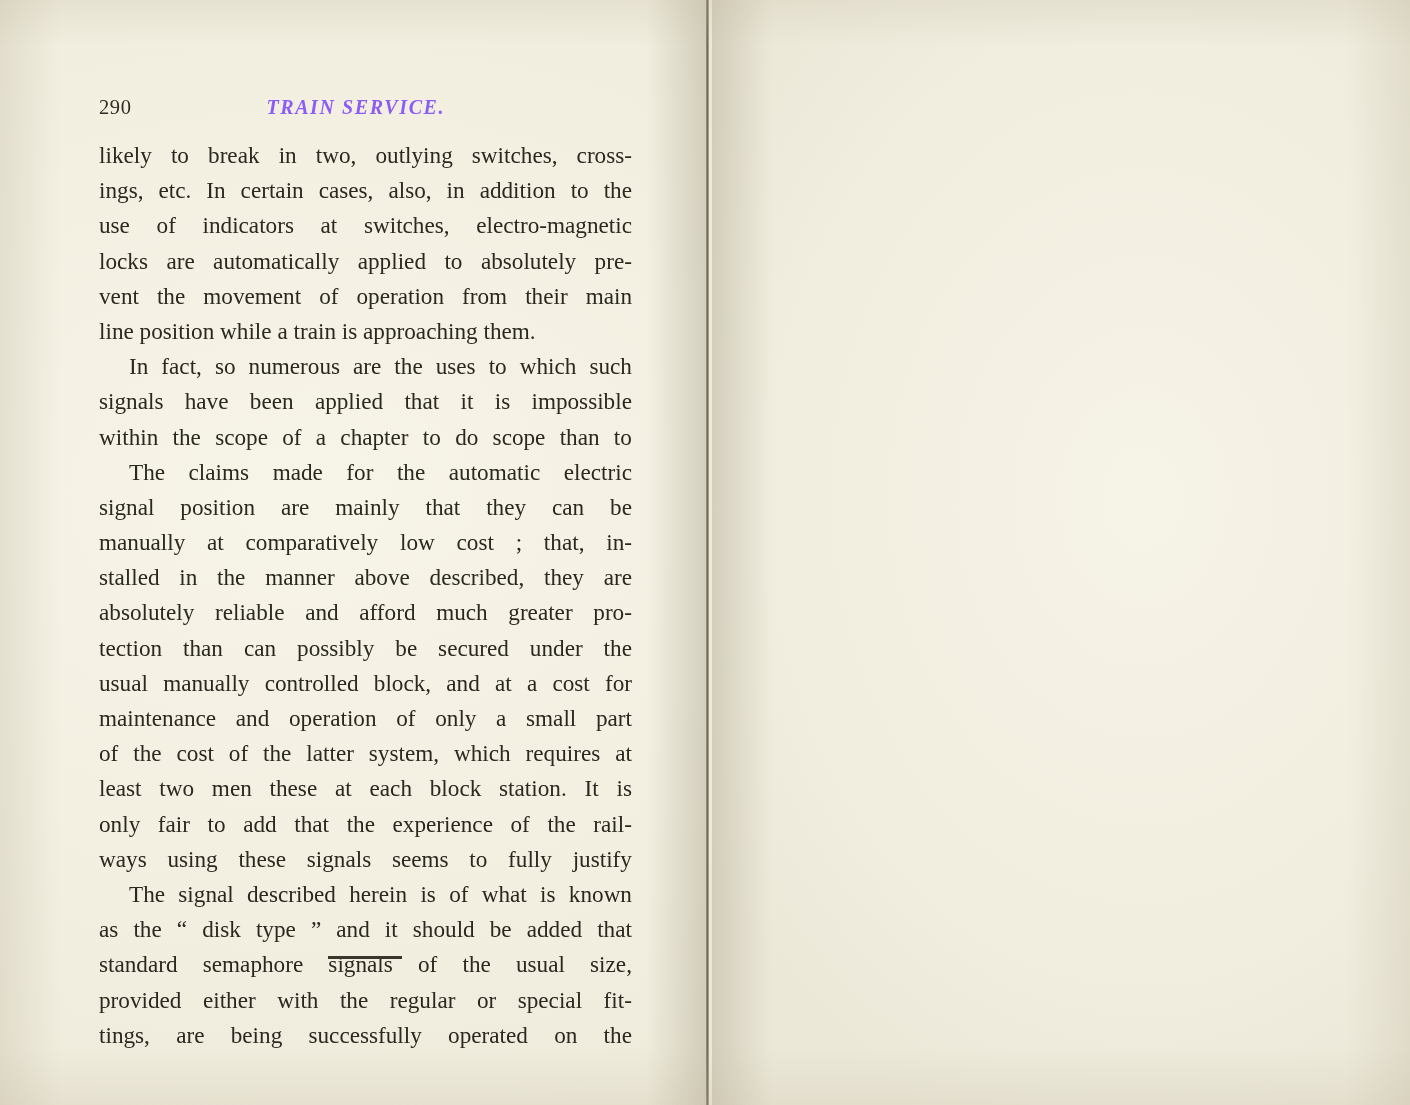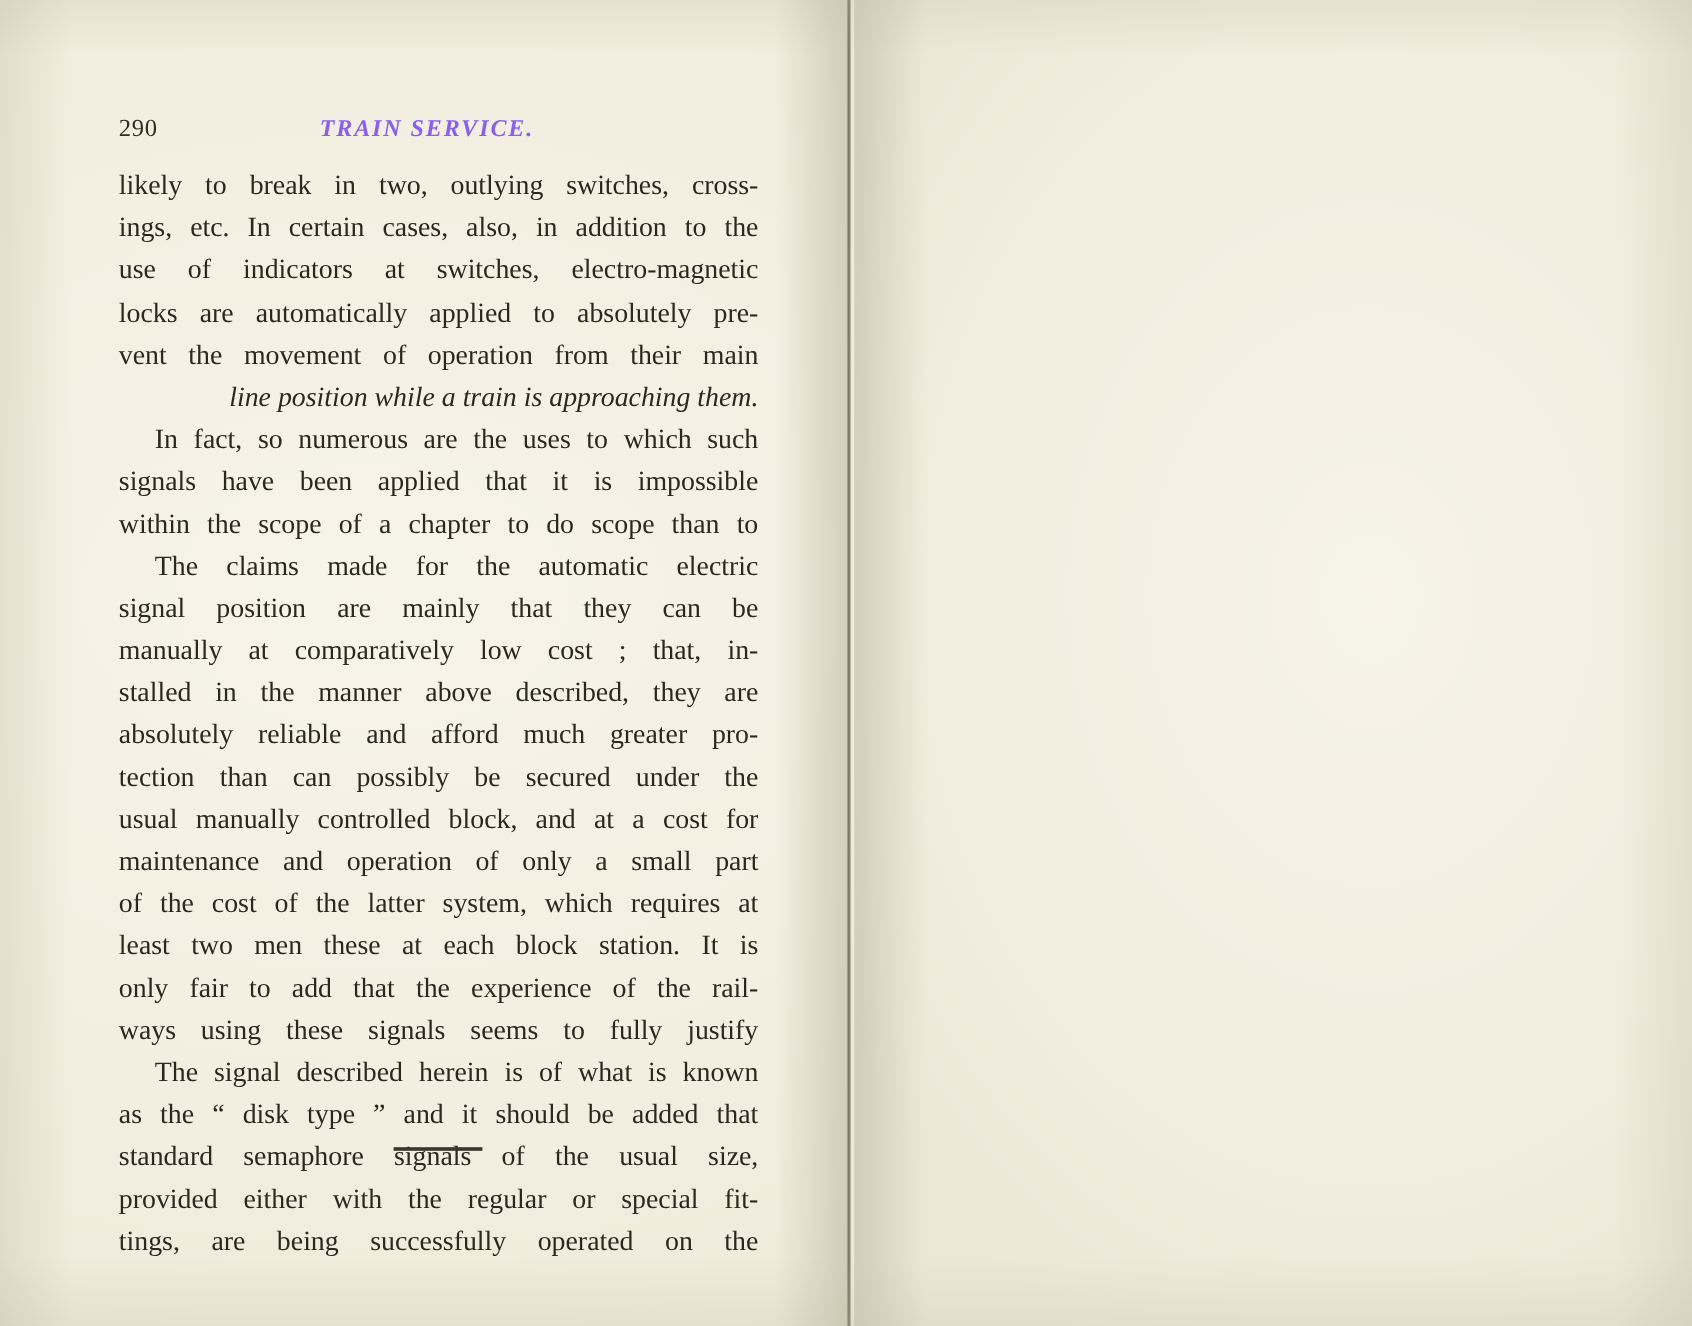--- a/index.html
+++ b/index.html
@@ -135,21 +135,21 @@
   .para { margin: 0; }
 
   
   .ln {
     display: flex;
     justify-content: space-between;
     white-space: pre;
     height: 35.2px;
     align-items: baseline;
   }
-  .ln.last { justify-content: flex-end; font-style: italic; }
+  .ln.last { justify-content: flex-start; }
   .ln > span { display: inline-block; }
 
   .rule-orn {
     position: absolute;
     left: 328px;
     top: 956px;
     width: 74px;
     height: 2.5px;
     background: #3a362c;
   }

